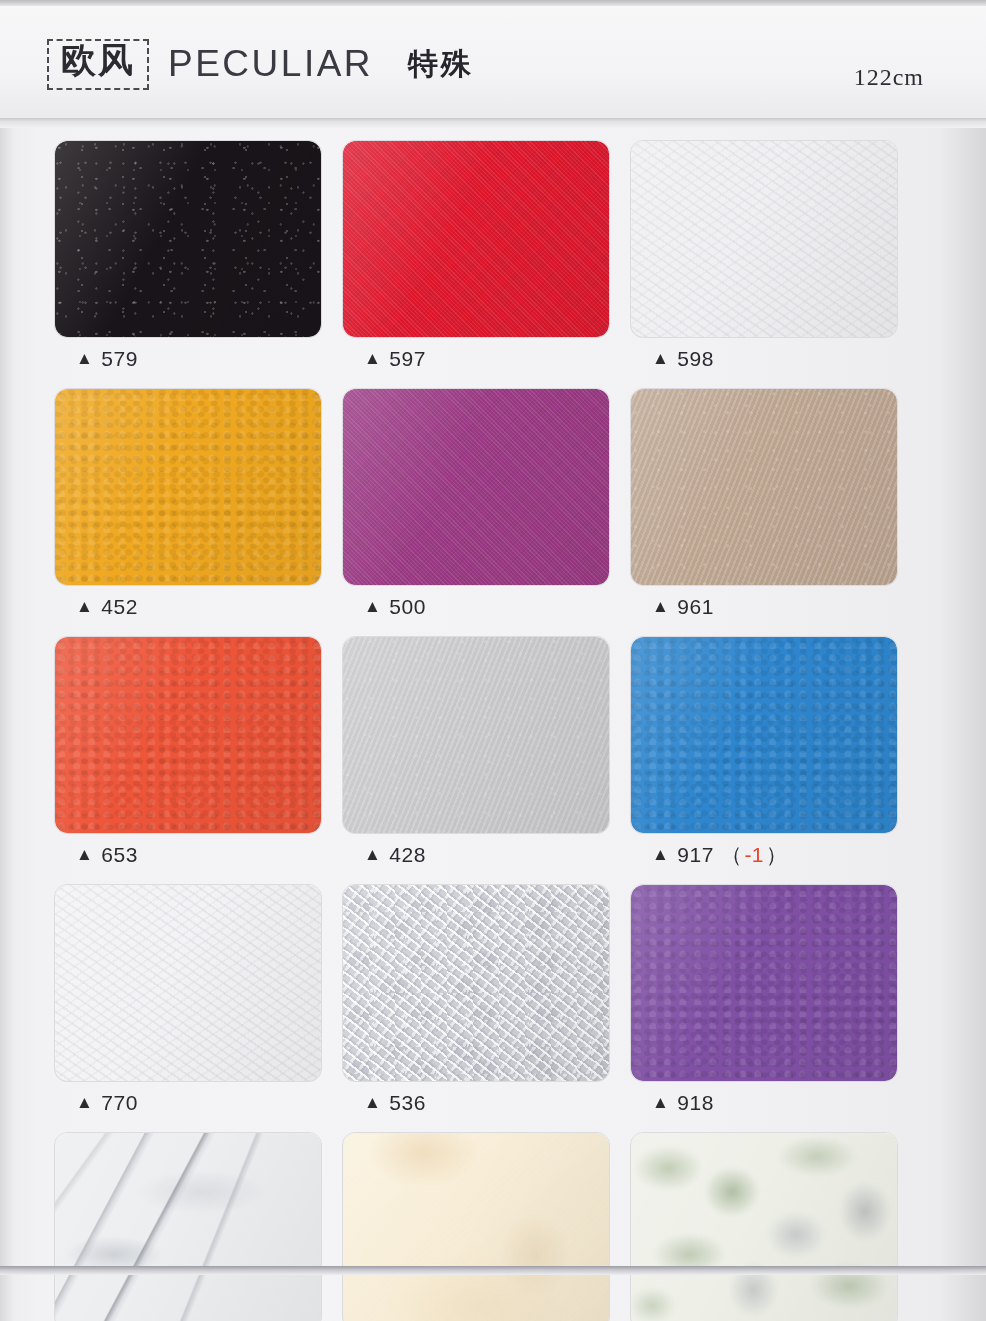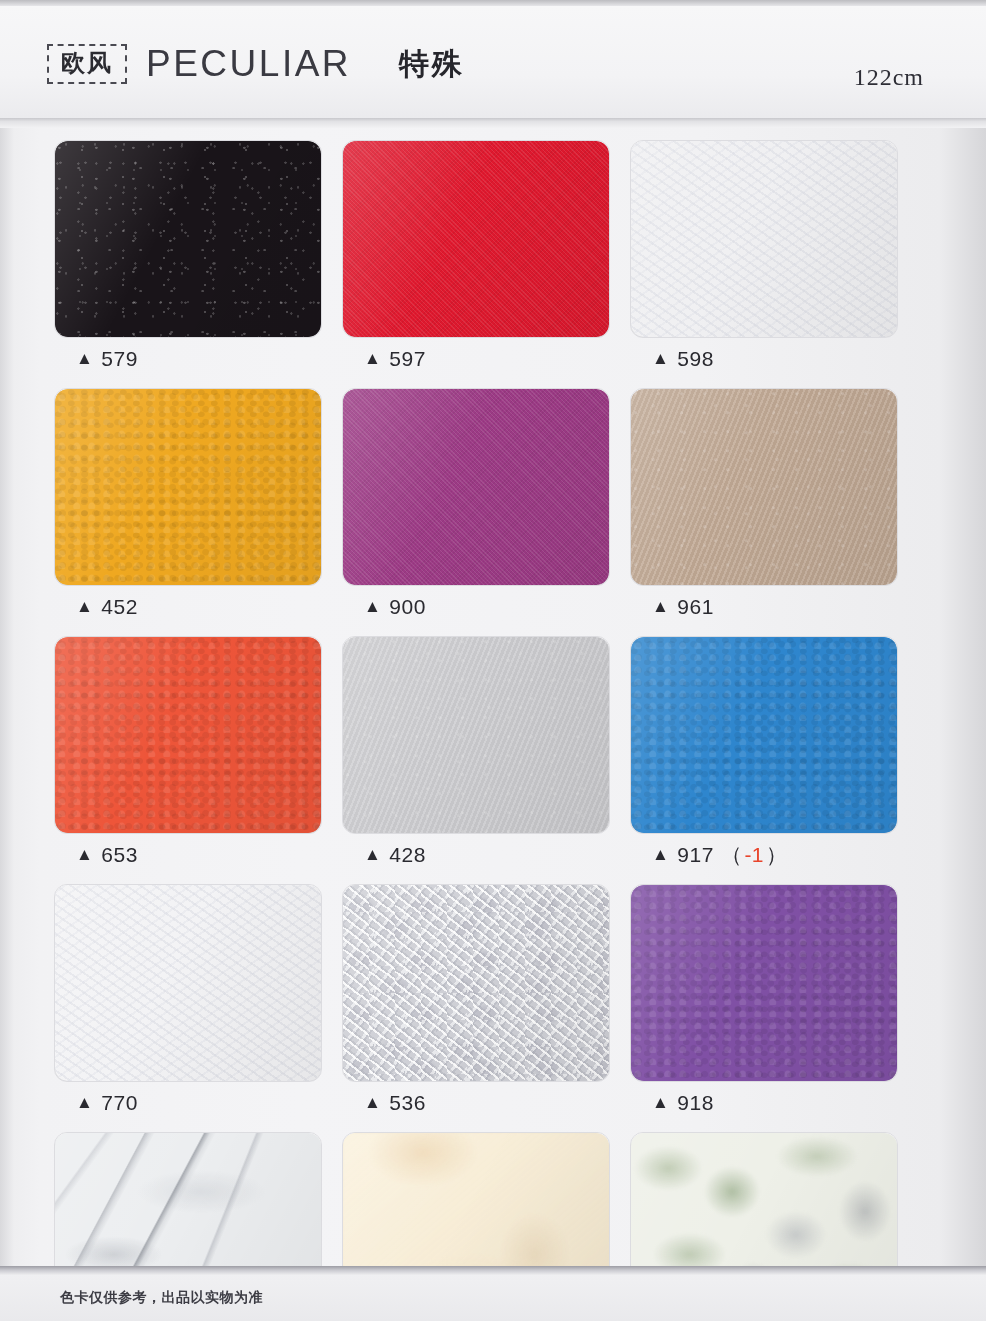--- a/index.html
+++ b/index.html
@@ -30,29 +30,29 @@
     position:absolute;left:0;right:0;top:118px;height:10px;
     background:linear-gradient(180deg,#c8c8cc 0%,#e2e2e5 35%,#f2f2f4 100%);
   }
   .brand-box{
     margin-left:47px;
     border:2px dashed #4a4a52;
     padding:5px 12px 7px 12px;
     line-height:1;
   }
   .brand-cn{
-    font-family:Liberation Serif, serif;
-    font-size:24px;font-weight:700;color:#2b2b31;letter-spacing:2px;
+    font-family:Liberation Mono, monospace;
+    font-size:35px;font-weight:700;color:#2b2b31;letter-spacing:2px;
   }
   .brand-en{
     margin-left:19px;
     font-size:37px;letter-spacing:2.5px;color:#3a3a42;font-weight:400;
   }
   .brand-sub{
-    margin-left:48px;
+    margin-left:35px;
     font-family:"DejaVu Sans","Liberation Sans",sans-serif;
     font-size:30px;font-weight:700;color:#26262c;letter-spacing:3px;
   }
   .width-spec{
     position:absolute;right:62px;top:58px;
     font-family:"Liberation Serif","DejaVu Serif",serif;
     font-size:24px;color:#2e2e36;letter-spacing:1px;
   }
   
   #grid{
@@ -248,21 +248,21 @@
           <span class="tri">▲</span>
           <span>452</span>
         </div>
       </div>
       <div class="cell">
         <div class="outline">
           <div class="swatch tx-grain" title="magenta-purple" style="background-color: rgb(156, 58, 133);"></div>
         </div>
         <div class="label">
           <span class="tri">▲</span>
-          <span>900</span>
+          <span>500</span>
         </div>
       </div>
       <div class="cell">
         <div class="outline">
           <div class="swatch tx-metallic" title="beige-metallic" style="background-color: rgb(192, 168, 148);"></div>
         </div>
         <div class="label">
           <span class="tri">▲</span>
           <span>961</span>
         </div>
@@ -333,17 +333,14 @@
         </div>
       </div>
       <div class="cell">
         <div class="outline">
           <div class="swatch tx-camo" title="green-terrazzo" style="background-color: rgb(238, 240, 232);"></div>
         </div>
       </div>
     </div>
 
   <div id="footer-rule"></div>
-  <div id="footer">
-    <span id="footer-note">色卡仅供参考，出品以实物为准</span>
-  </div>
 
 </div>
 
 </body></html>

